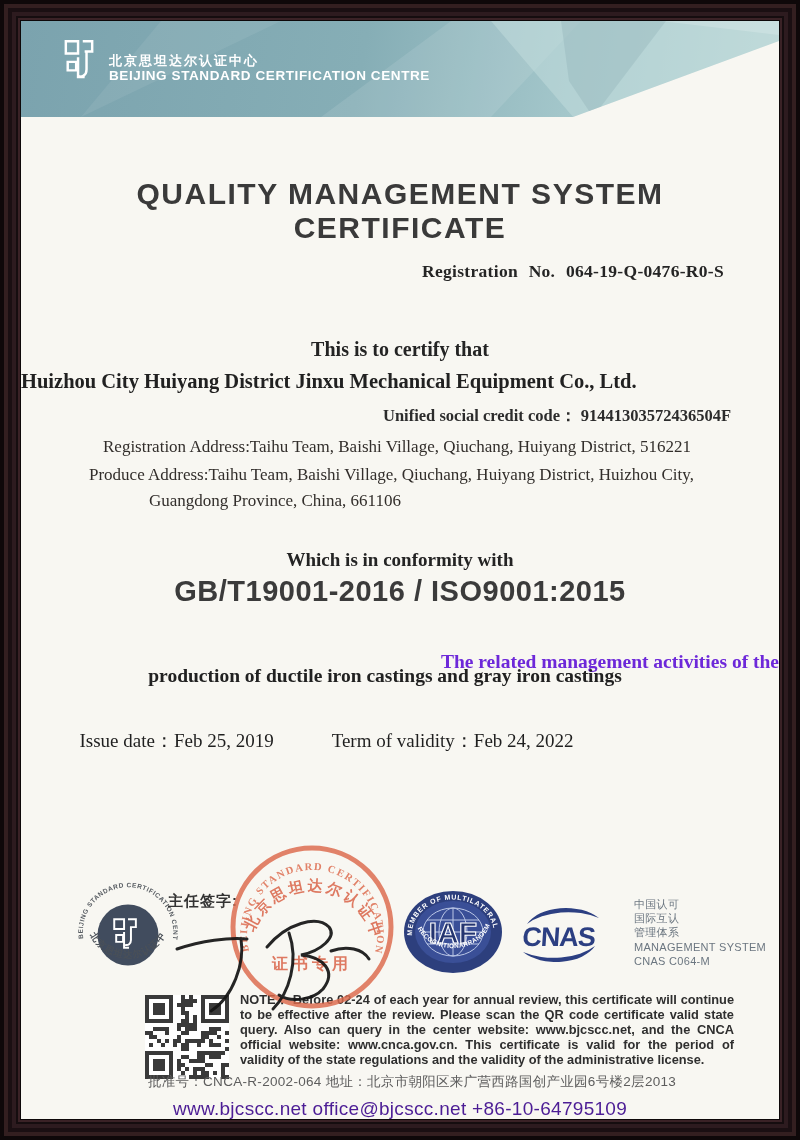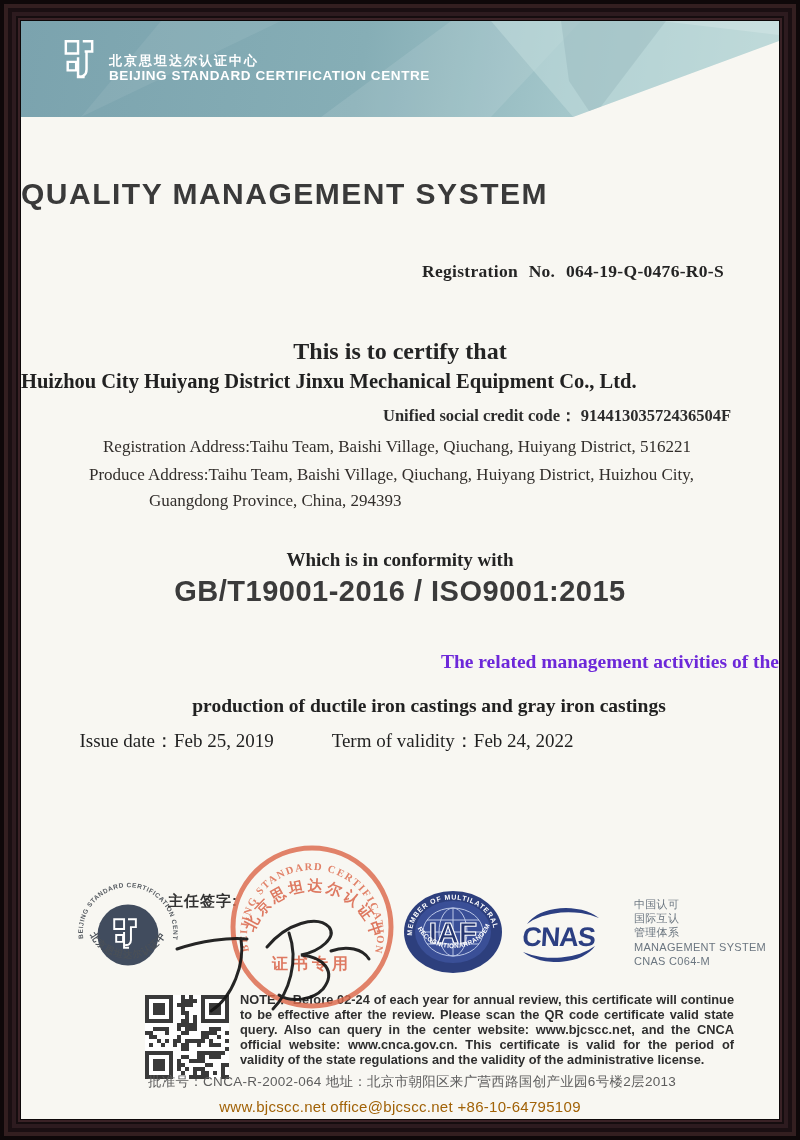--- a/index.html
+++ b/index.html
@@ -26,57 +26,57 @@
     position:absolute;left:0;top:0;width:758px;height:96px;
     background:linear-gradient(100deg,#7ba3ae 0%,#86aeb6 45%,#a3c6ca 72%,#bcd7d6 100%);
   }
   .band-deco{position:absolute;left:0;top:0;width:758px;height:96px;display:block;}
   .band-content{position:absolute;left:42px;top:14px;display:flex;align-items:flex-start;z-index:3;}
   .org-logo{width:32px;height:44px;margin-right:14px;margin-top:3px;}
   .org-text{color:#fff;padding-top:18px;}
   .org-cn{font-family:"Liberation Sans",sans-serif;font-size:13px;font-weight:bold;letter-spacing:2px;line-height:15px;}
   .org-en{font-family:"Liberation Sans",sans-serif;font-size:13.5px;font-weight:bold;letter-spacing:0.6px;line-height:16px;}
   
-  .title{position:absolute;left:0;top:156px;width:758px;text-align:left;
+  .title{position:absolute;left:0;top:156px;width:758px;text-align:center;
     font-family:"Liberation Sans",sans-serif;font-weight:bold;color:#3a3a3a;
     font-size:30px;letter-spacing:1.5px;line-height:34px;}
   .reg-no{position:absolute;right:55px;top:240px;font-weight:bold;font-size:17.5px;color:#252525;letter-spacing:0.3px;word-spacing:6px;}
   
-  .certify-intro{position:absolute;left:0;top:317px;width:758px;text-align:center;font-weight:bold;font-size:24px;color:#242424;}
+  .certify-intro{position:absolute;left:0;top:317px;width:758px;text-align:center;font-weight:bold;font-size:20px;color:#242424;}
   .company{position:absolute;left:0;top:349px;width:758px;text-align:left;font-weight:bold;font-size:20.5px;color:#212121;}
   .credit{position:absolute;right:48px;top:384px;font-weight:bold;font-size:16.5px;color:#2c2c2c;}
   .addr1{position:absolute;left:68px;top:416px;font-size:17px;color:#322e2b;margin-left:14px;}
   .addr2{position:absolute;left:68px;top:444px;font-size:17px;color:#322e2b;}
   .addr3{position:absolute;left:128px;top:470px;font-size:17px;color:#322e2b;}
   
   .conf-intro{position:absolute;left:0;top:528px;width:758px;text-align:center;font-weight:bold;font-size:19px;color:#242424;}
   .standard{position:absolute;left:0;top:554px;width:758px;text-align:center;
     font-family:"Liberation Sans",sans-serif;font-weight:bold;font-size:29px;letter-spacing:0.5px;color:#3b3b3b;}
   .scope-h{position:absolute;left:0;top:594px;width:758px;text-align:center;font-weight:bold;font-size:18px;color:#242424;}
   .scope1{position:absolute;left:0;top:630px;width:758px;text-align:right;font-weight:bold;font-size:19.5px;color:#6d28d9;}
-  .scope2{position:absolute;left:0;top:674px;width:728px;text-align:center;font-weight:bold;font-size:19.5px;color:#212121;padding-left:44px;}
+  .scope2{position:absolute;left:0;top:644px;width:728px;text-align:center;font-weight:bold;font-size:19.5px;color:#212121;}
   .dates{position:absolute;left:0;top:707px;width:611px;display:flex;justify-content:center;gap:58px;font-size:19px;color:#1f1f1f;}
   
   .seal-navy{position:absolute;left:48px;top:855px;width:118px;height:118px;}
   .director{position:absolute;left:147px;top:871px;font-family:"Liberation Sans",sans-serif;font-weight:bold;font-size:15px;color:#333;z-index:4;letter-spacing:1px;}
   .signature{position:absolute;left:150px;top:884px;width:215px;height:112px;z-index:6;}
   .stamp{position:absolute;left:205px;top:820px;width:172px;height:172px;z-index:5;opacity:0.87;}
   .iaf{position:absolute;left:381px;top:868px;width:102px;height:86px;}
   .cnas{position:absolute;left:496px;top:881px;width:88px;height:66px;}
   .cnas-text{position:absolute;left:613px;top:876px;width:160px;
     font-family:"Liberation Sans",sans-serif;font-size:11px;line-height:14.2px;color:#6b7680;letter-spacing:0.3px;}
   
   .qr{position:absolute;left:124px;top:974px;width:84px;height:84px;}
   .note{position:absolute;left:219px;top:971px;width:494px;
     font-family:"Liberation Sans",sans-serif;font-weight:bold;font-size:12.8px;line-height:15.1px;
     color:#2f2f2f;text-align:justify;}
   .foot1{position:absolute;left:0;top:1052px;width:694px;text-align:center;
     font-family:"Liberation Sans",sans-serif;font-size:13.5px;color:#5d5d5d;letter-spacing:0.3px;margin-left:44px;}
   .foot2{position:absolute;left:0;top:1077px;width:758px;text-align:center;
-    font-family:"Liberation Sans",sans-serif;font-size:15px;color:#a16207;letter-spacing:0.3px;}
+    font-family:"Liberation Sans",sans-serif;font-size:19px;color:#4c1d95;letter-spacing:0.3px;}
 </style>
 </head>
 <body>
 
 <div class="paper">
 
   <div class="band">
     <svg class="band-deco" viewBox="0 0 758 96" preserveAspectRatio="none">
       <polygon points="140,0 260,0 60,96" fill="rgba(255,255,255,0.07)"></polygon>
       <polygon points="300,96 430,0 560,0 470,96" fill="rgba(255,255,255,0.10)"></polygon>
@@ -97,29 +97,30 @@
       </svg>
       <div class="org-text">
         <div class="org-cn">北京思坦达尔认证中心</div>
         <div class="org-en">BEIJING STANDARD CERTIFICATION CENTRE</div>
       </div>
     </div>
   </div>
 
   <div class="title">
     <div>QUALITY MANAGEMENT SYSTEM</div>
+    <div>CERTIFICATE</div>
   </div>
   <div class="reg-no">Registration  No.  064-19-Q-0476-R0-S</div>
 
   <div class="certify-intro">This is to certify that</div>
   <div class="company">Huizhou City Huiyang District Jinxu Mechanical Equipment Co., Ltd.</div>
   <div class="credit">Unified social credit code：  91441303572436504F</div>
   <div class="addr1">Registration Address:Taihu Team, Baishi Village, Qiuchang, Huiyang District, 516221</div>
   <div class="addr2">Produce Address:Taihu Team, Baishi Village, Qiuchang, Huiyang District, Huizhou City,</div>
-  <div class="addr3">Guangdong Province, China, 294393</div>
+  <div class="addr3">Guangdong Province, China, 661106</div>
 
   <div class="conf-intro">Which is in conformity with</div>
   <div class="standard">GB/T19001-2016 / ISO9001:2015</div>
   <div class="scope1">The related management activities of the</div>
   <div class="scope2">production of ductile iron castings and gray iron castings</div>
 
   <div class="dates">
     <span><span>Issue date：</span><span>Feb 25, 2019</span></span>
     <span><span>Term of validity：</span><span>Feb 24, 2022</span></span>
   </div>

